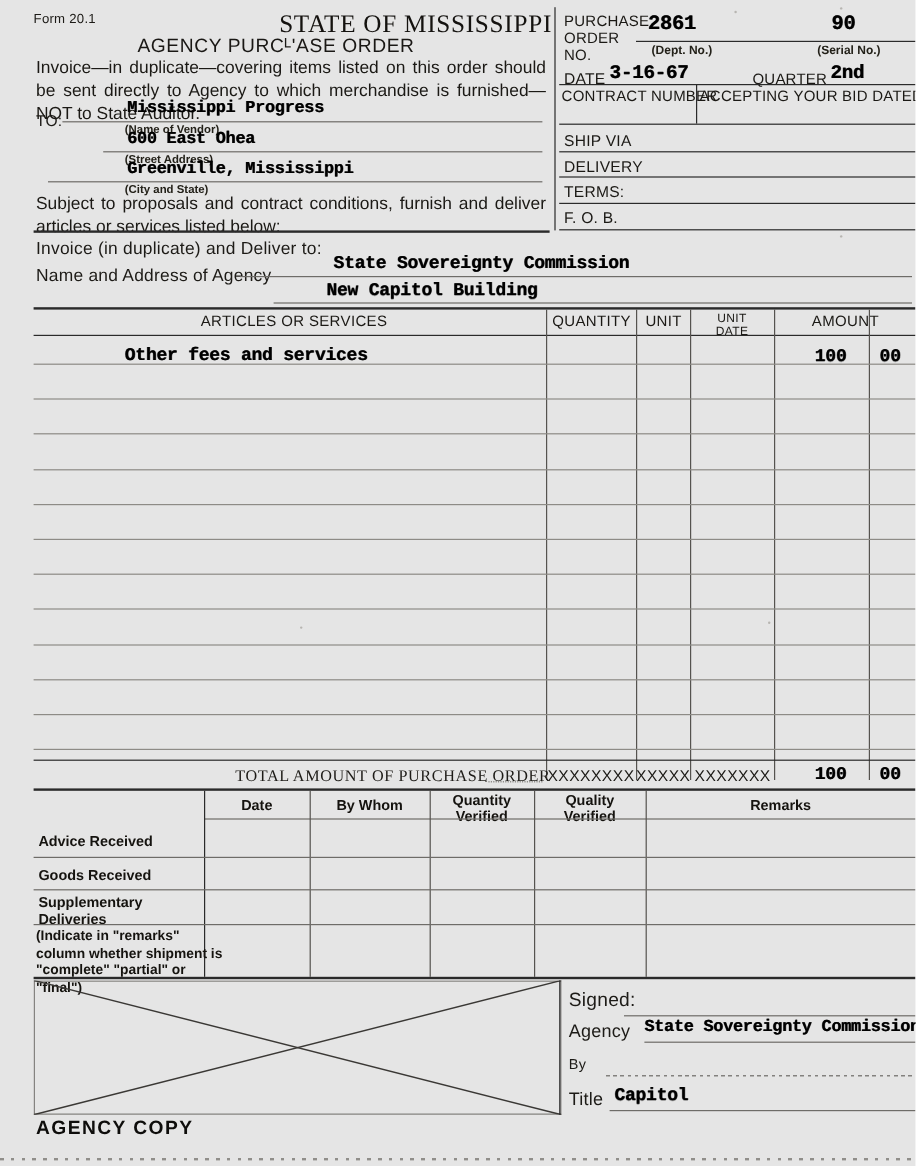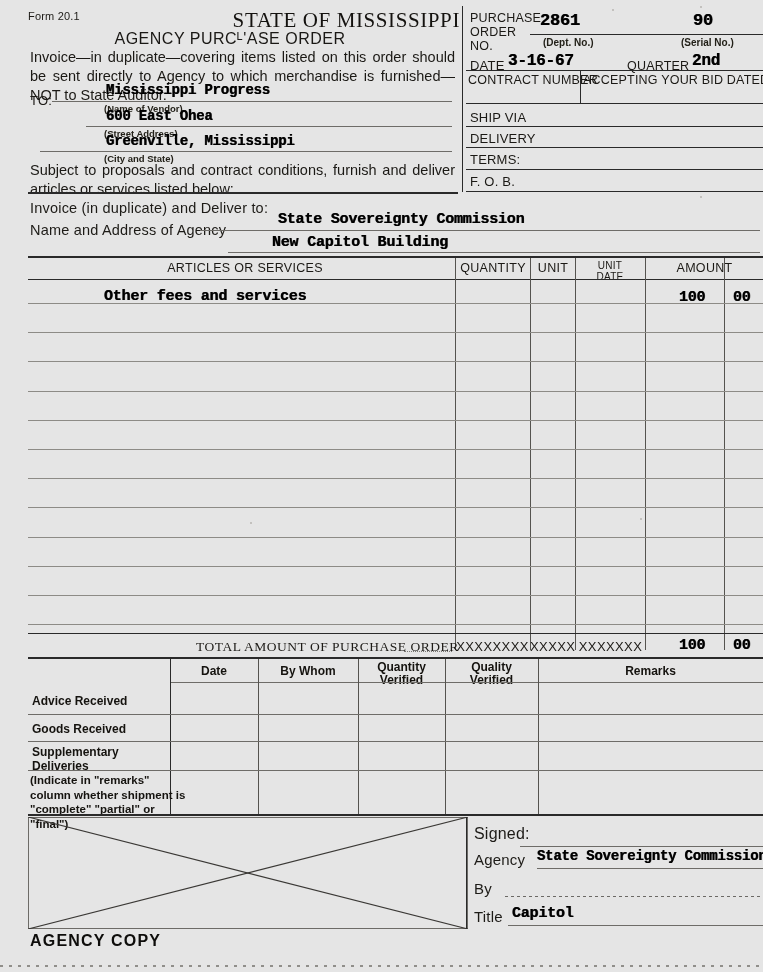--- a/index.html
+++ b/index.html
@@ -326,21 +326,21 @@
 
   <div class="vrule dark" style="left:466px; top:817px; height:112px;"></div>
 
   <div class="ptext" style="left:474px; top:825px; font-size:16px;">Signed:</div>
   <div class="rule thin" style="left:520px; top:846px; width:243px;"></div>
 
   <div class="ptext" style="left:474px; top:851px; font-size:15px;">Agency</div>
   <div class="tw" style="left:537px; top:848px; font-size:14px;">State Sovereignty Commission</div>
   <div class="rule thin" style="left:537px; top:868px; width:226px;"></div>
 
-  <div class="ptext" style="left:474px; top:880px; font-size:15px;">By</div>
+  <div class="ptext" style="left:474px; top:880px; font-size:12px;">By</div>
   <div class="tw" style="left:508px; top:878px; font-size:14px;"></div>
   <div class="dotline" style="left:505px; top:896px; width:258px;"></div>
 
   <div class="ptext" style="left:474px; top:908px; font-size:15px;">Title</div>
   <div class="tw" style="left:512px; top:905px; font-size:15px;">Capitol</div>
   <div class="rule thin" style="left:508px; top:925px; width:255px;"></div>
 
   <div id="agency-copy">AGENCY COPY</div>
   <div class="footdots"></div>
 

